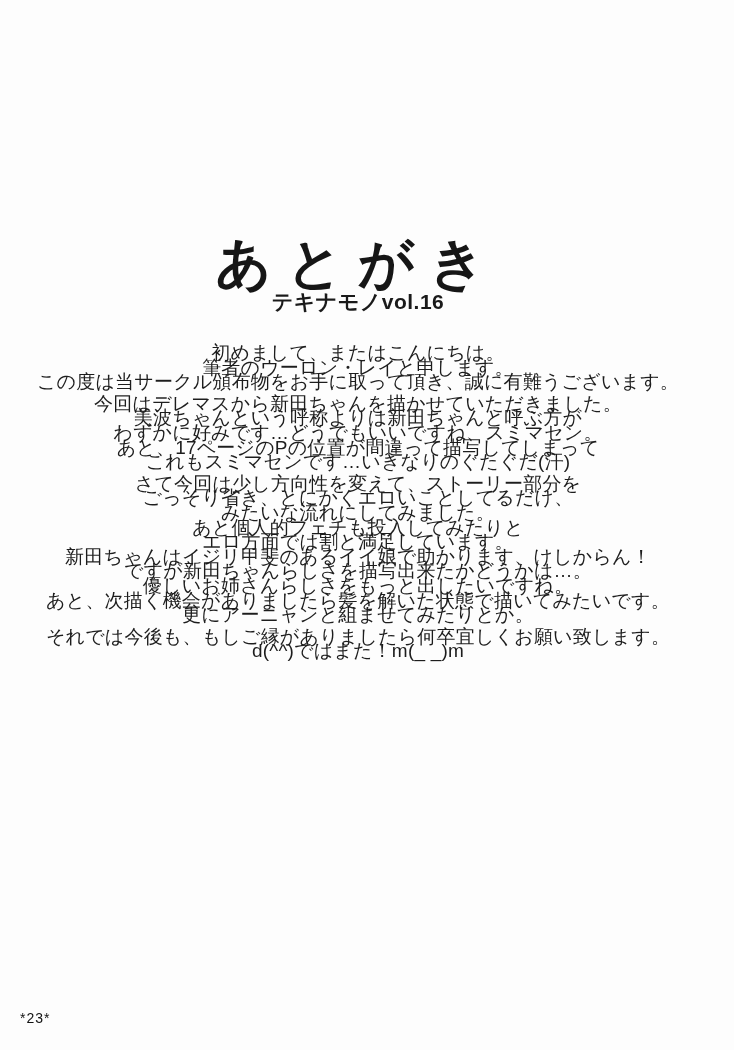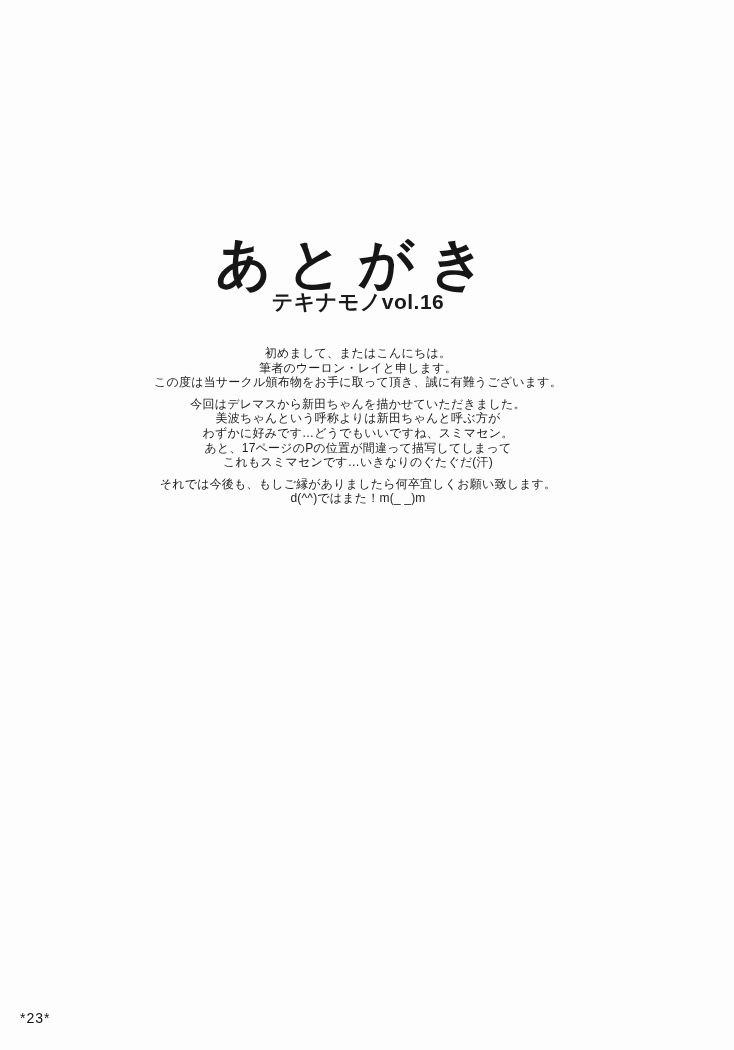--- a/index.html
+++ b/index.html
@@ -47,21 +47,21 @@
     font-weight: 600;
     letter-spacing: 0.5px;
     color: #1a1a1a;
   }
   .afterword {
     position: absolute;
     top: 346px;
     left: 0;
     width: 100%;
     text-align: center;
-    font-size: 12px;
+    font-size: 19px;
     line-height: 14.6px;
     letter-spacing: 0.2px;
     color: #1d1d1d;
   }
   .afterword p {
     margin: 0 0 7px 0;
     white-space: pre-line; 
   }
   .page-number {
     position: absolute;
@@ -85,20 +85,30 @@
 
     <div class="afterword">
       <p>初めまして、またはこんにちは。
 筆者のウーロン・レイと申します。
 この度は当サークル頒布物をお手に取って頂き、誠に有難うございます。</p>
       <p>今回はデレマスから新田ちゃんを描かせていただきました。
 美波ちゃんという呼称よりは新田ちゃんと呼ぶ方が
 わずかに好みです…どうでもいいですね、スミマセン。
 あと、17ページのPの位置が間違って描写してしまって
 これもスミマセンです…いきなりのぐたぐだ(汗)</p>
+      <p>さて今回は少し方向性を変えて、ストーリー部分を
+ごっそり省き、とにかくエロいことしてるだけ、
+みたいな流れにしてみました。
+あと個人的フェチも投入してみたりと
+エロ方面では割と満足しています。
+新田ちゃんはイジリ甲斐のあるイイ娘で助かります、けしからん！
+ですが新田ちゃんらしさを描写出来たかどうかは…。
+優しいお姉さんらしさをもっと出したいですね。
+あと、次描く機会がありましたら髪を解いた状態で描いてみたいです。
+更にアーニャンと組ませてみたりとか。</p>
       <p>それでは今後も、もしご縁がありましたら何卒宜しくお願い致します。
 d(^^)ではまた！m(_ _)m</p>
     </div>
 
   </div>
 
   <div class="page-number">*23*</div>
 </div>
 
 </body></html>

